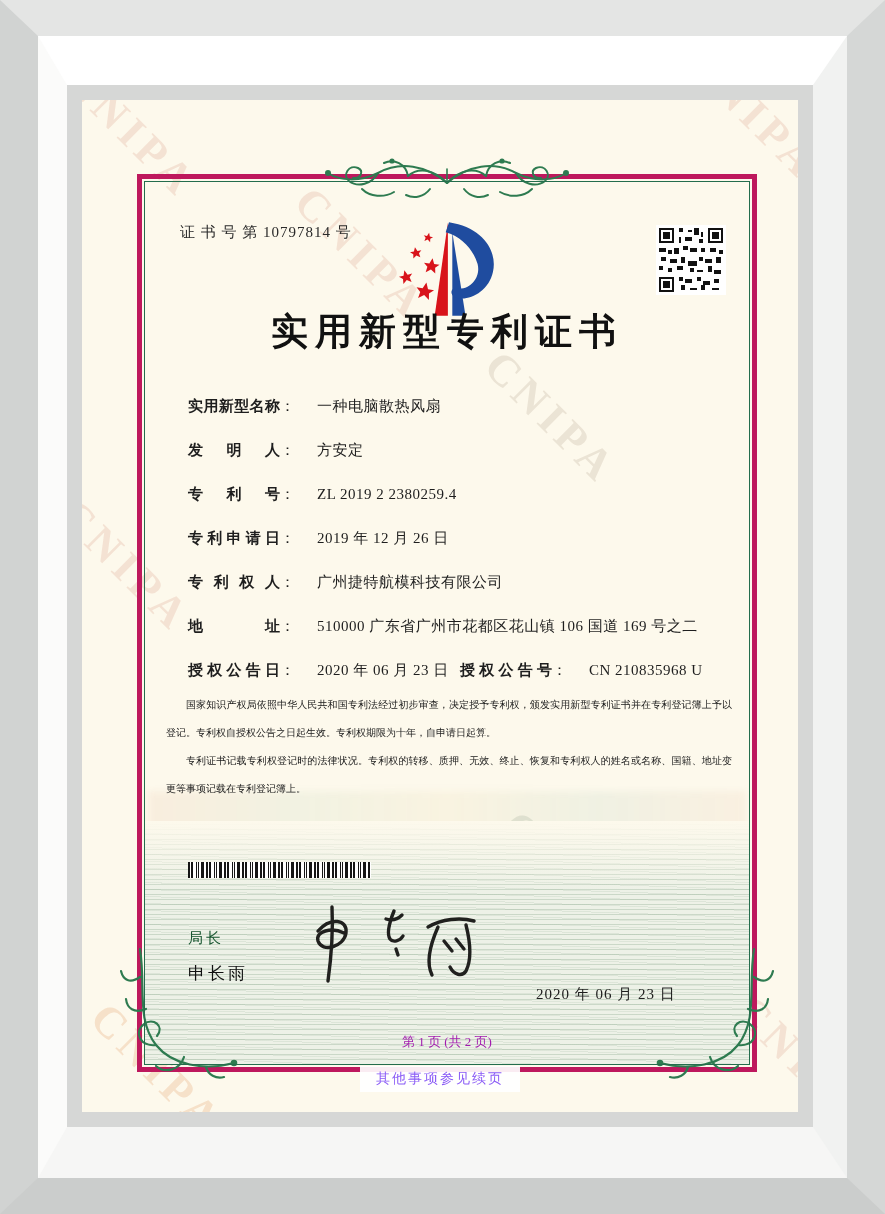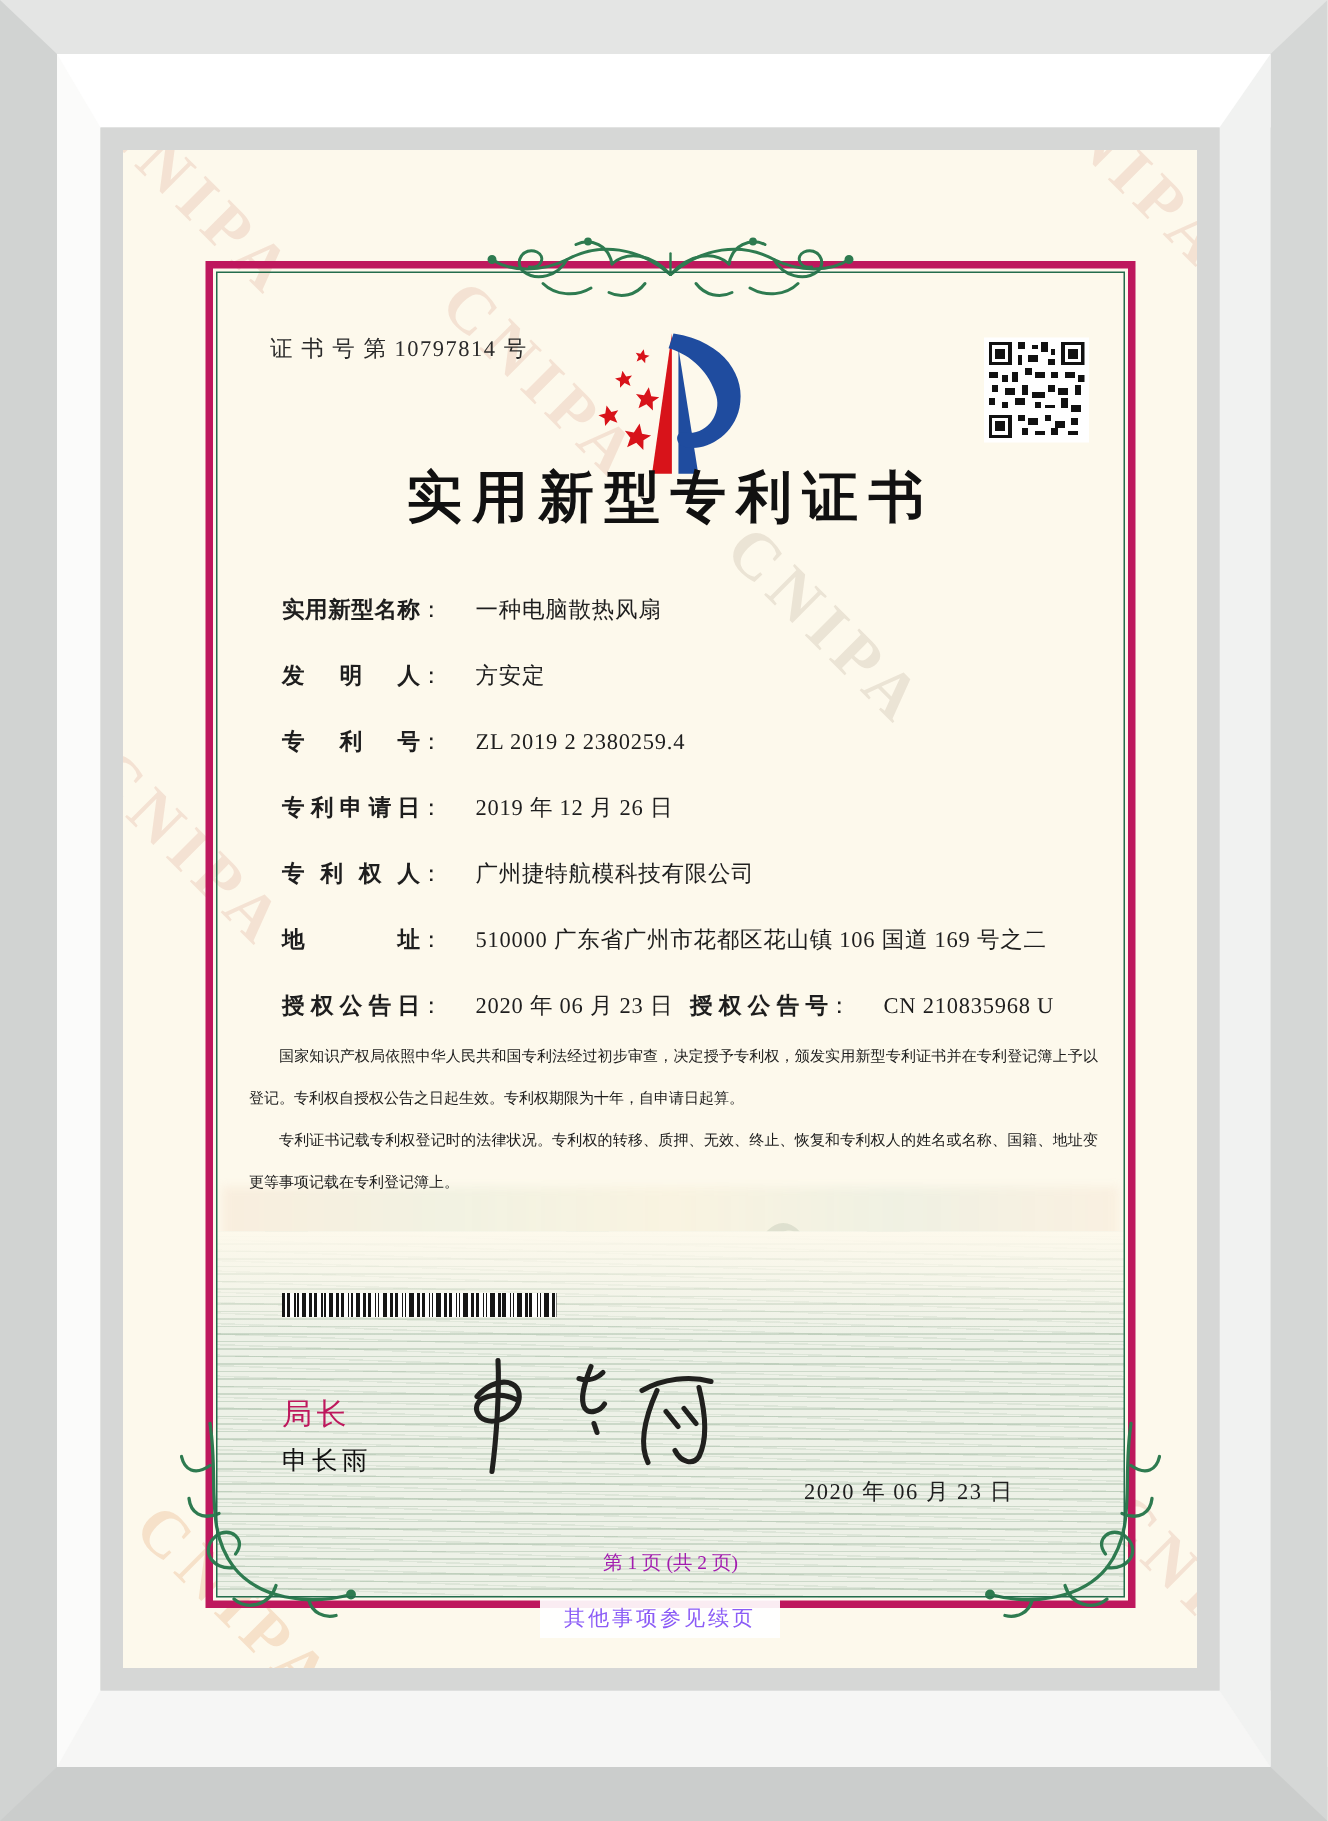--- a/index.html
+++ b/index.html
@@ -55,21 +55,21 @@
   .pair2{position:absolute;left:272px;top:0;}
 
   
   .bodytext{position:absolute;left:24px;top:512px;width:566px;font-size:10px;line-height:28px;color:#1b1b1b;}
   .bodytext p{margin:0;text-indent:2em;text-align:justify;}
 
   
   .barcode{position:absolute;left:46px;top:683px;width:183px;height:16px;background:#fff;
     background-image:repeating-linear-gradient(90deg,#151515 0 2px,#fff 2px 3px,#151515 3px 5px,#fff 5px 8px,#151515 8px 9px,#fff 9px 10px,#151515 10px 11px,#fff 11px 13px,#151515 13px 16px,#fff 16px 18px);}
 
-  .sig-title{position:absolute;left:46px;top:750px;font-size:20px;color:#be185d;letter-spacing:3px;}
+  .sig-title{position:absolute;left:46px;top:750px;font-size:15px;color:#14532d;letter-spacing:3px;}
   .sig-name{position:absolute;left:46px;top:783px;font-size:17px;color:#111;letter-spacing:3px;}
   .signature{position:absolute;left:148px;top:718px;width:190px;height:92px;}
 
   .issue-date{position:absolute;left:394px;top:806px;font-size:15px;color:#1e1e1e;letter-spacing:1px;}
   .page-info{position:absolute;left:0;right:0;top:854px;text-align:center;font-size:13px;color:#a21caf;}
 
   .footer-note{position:absolute;left:0;right:0;top:966px;text-align:center;}
   .footer-note span{display:inline-block;background:rgba(255,255,255,.92);padding:4px 16px;font-size:14px;color:#8b5cf6;letter-spacing:2px;}
 
   

